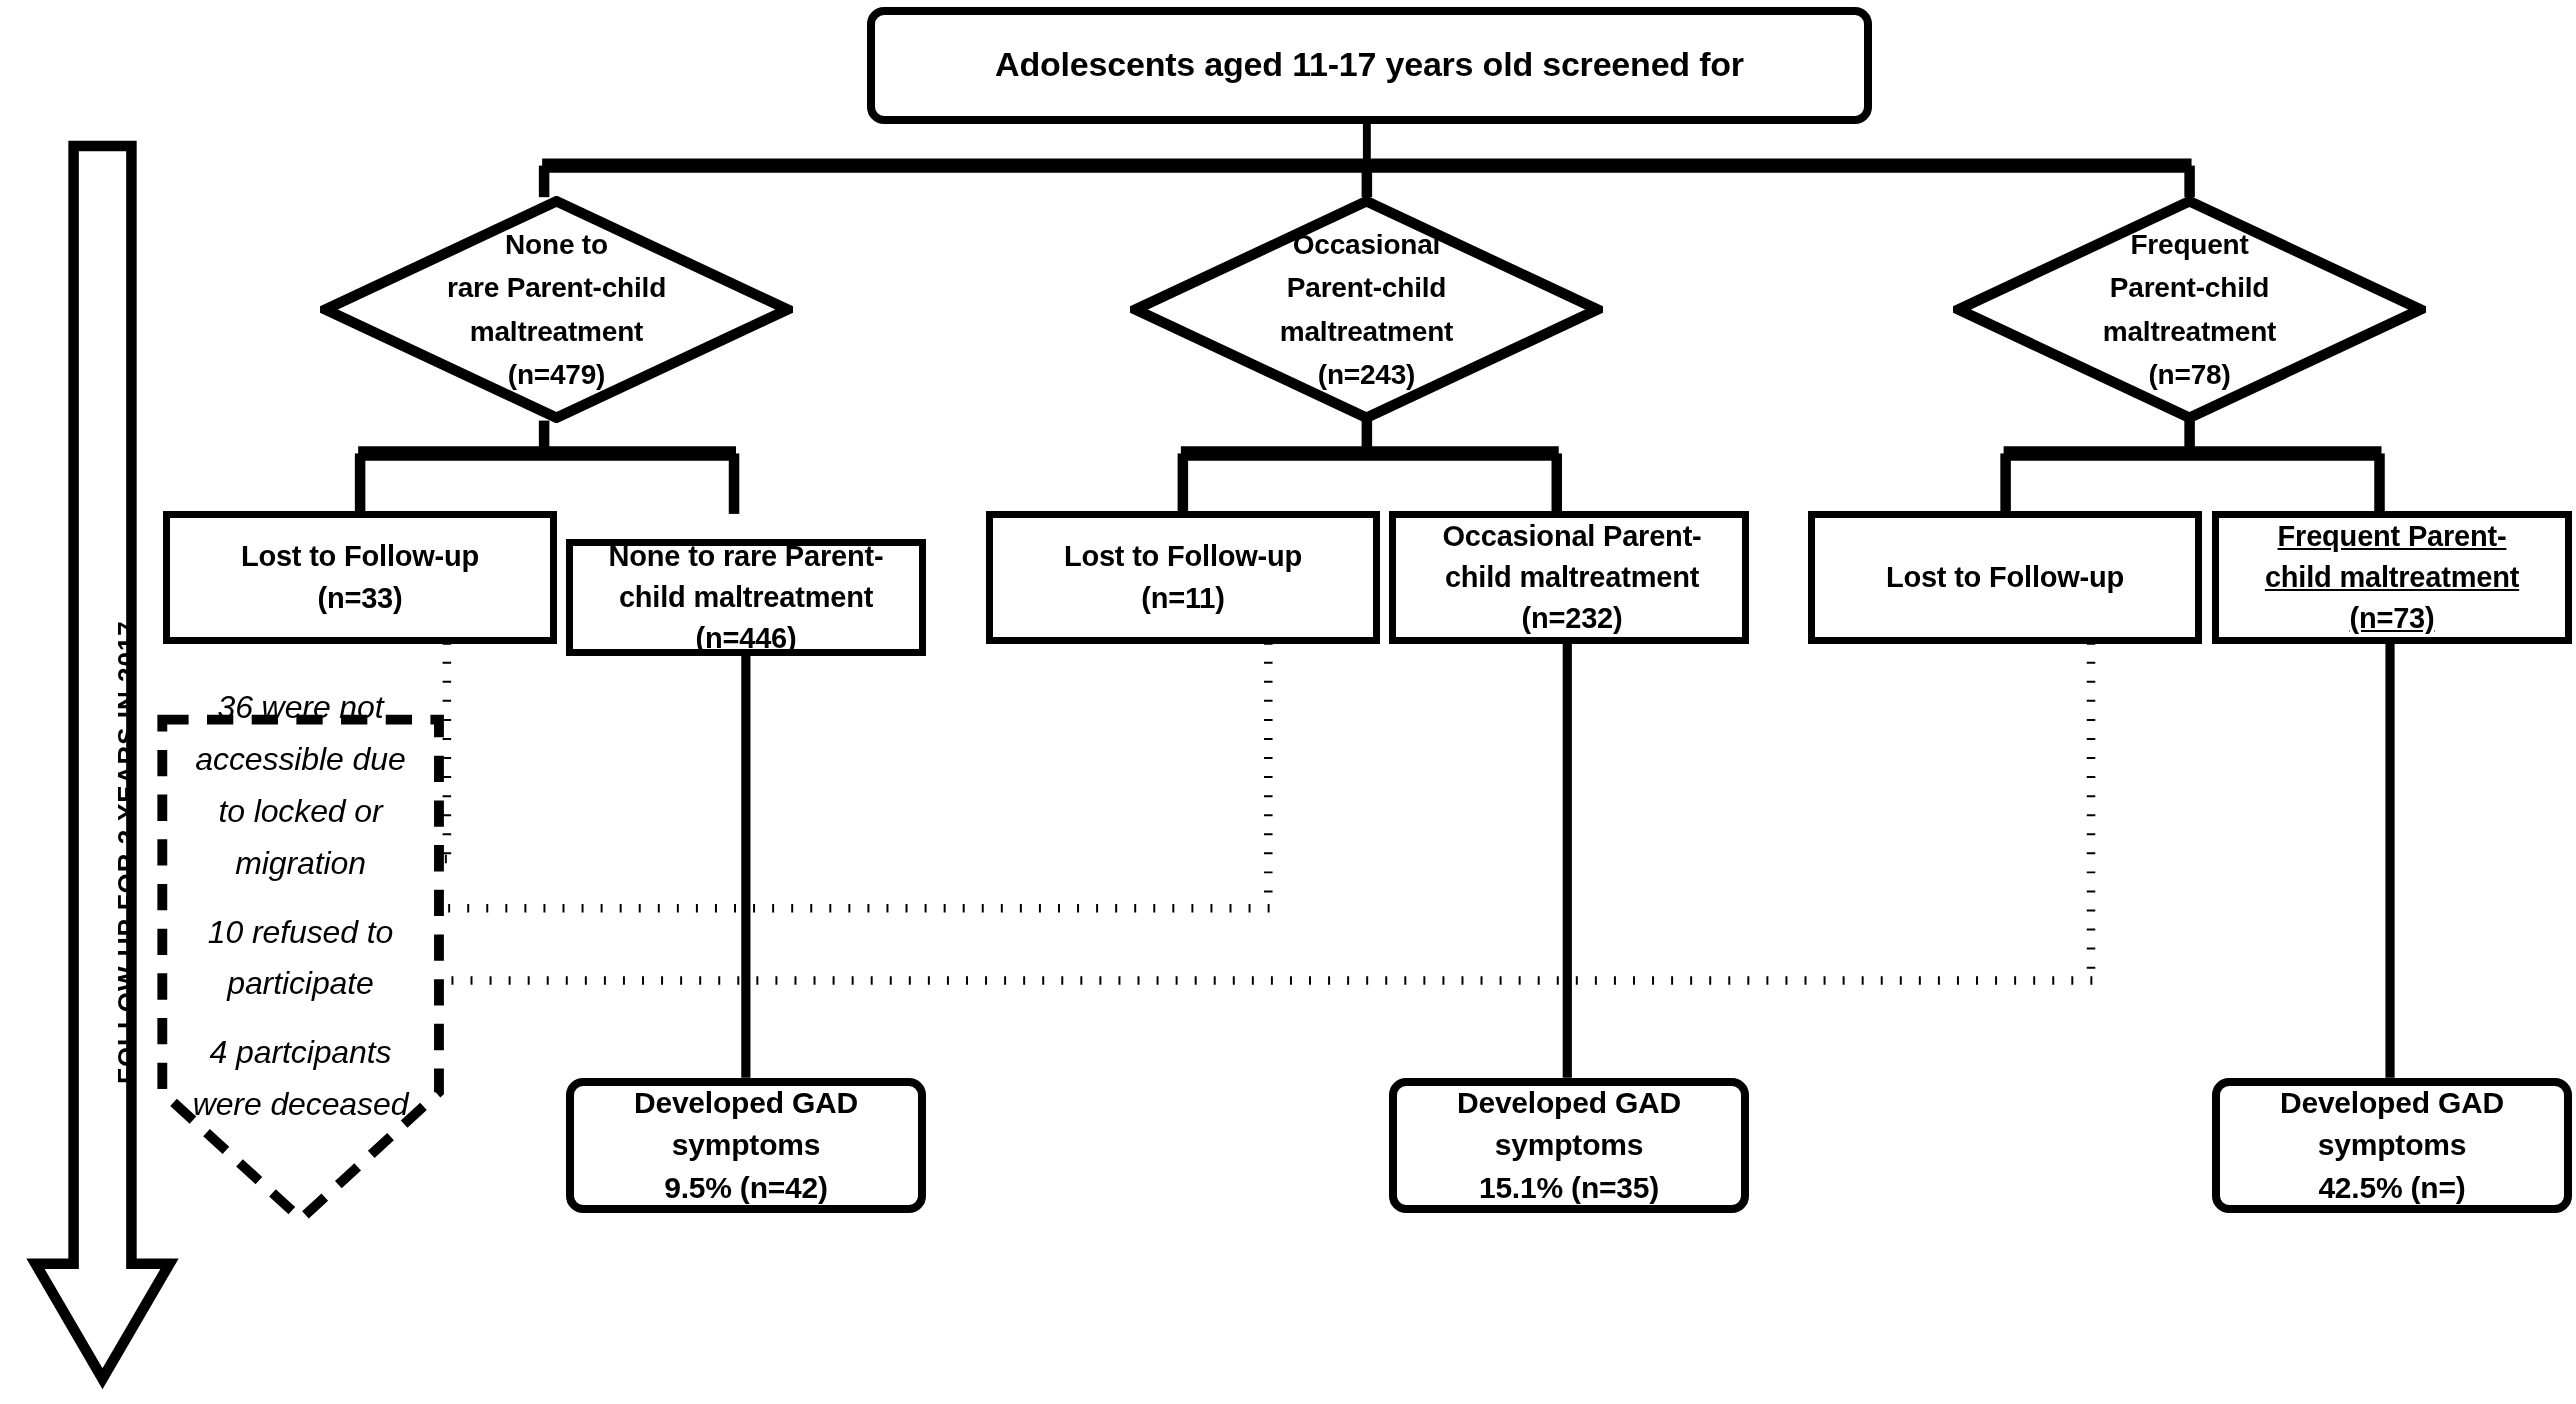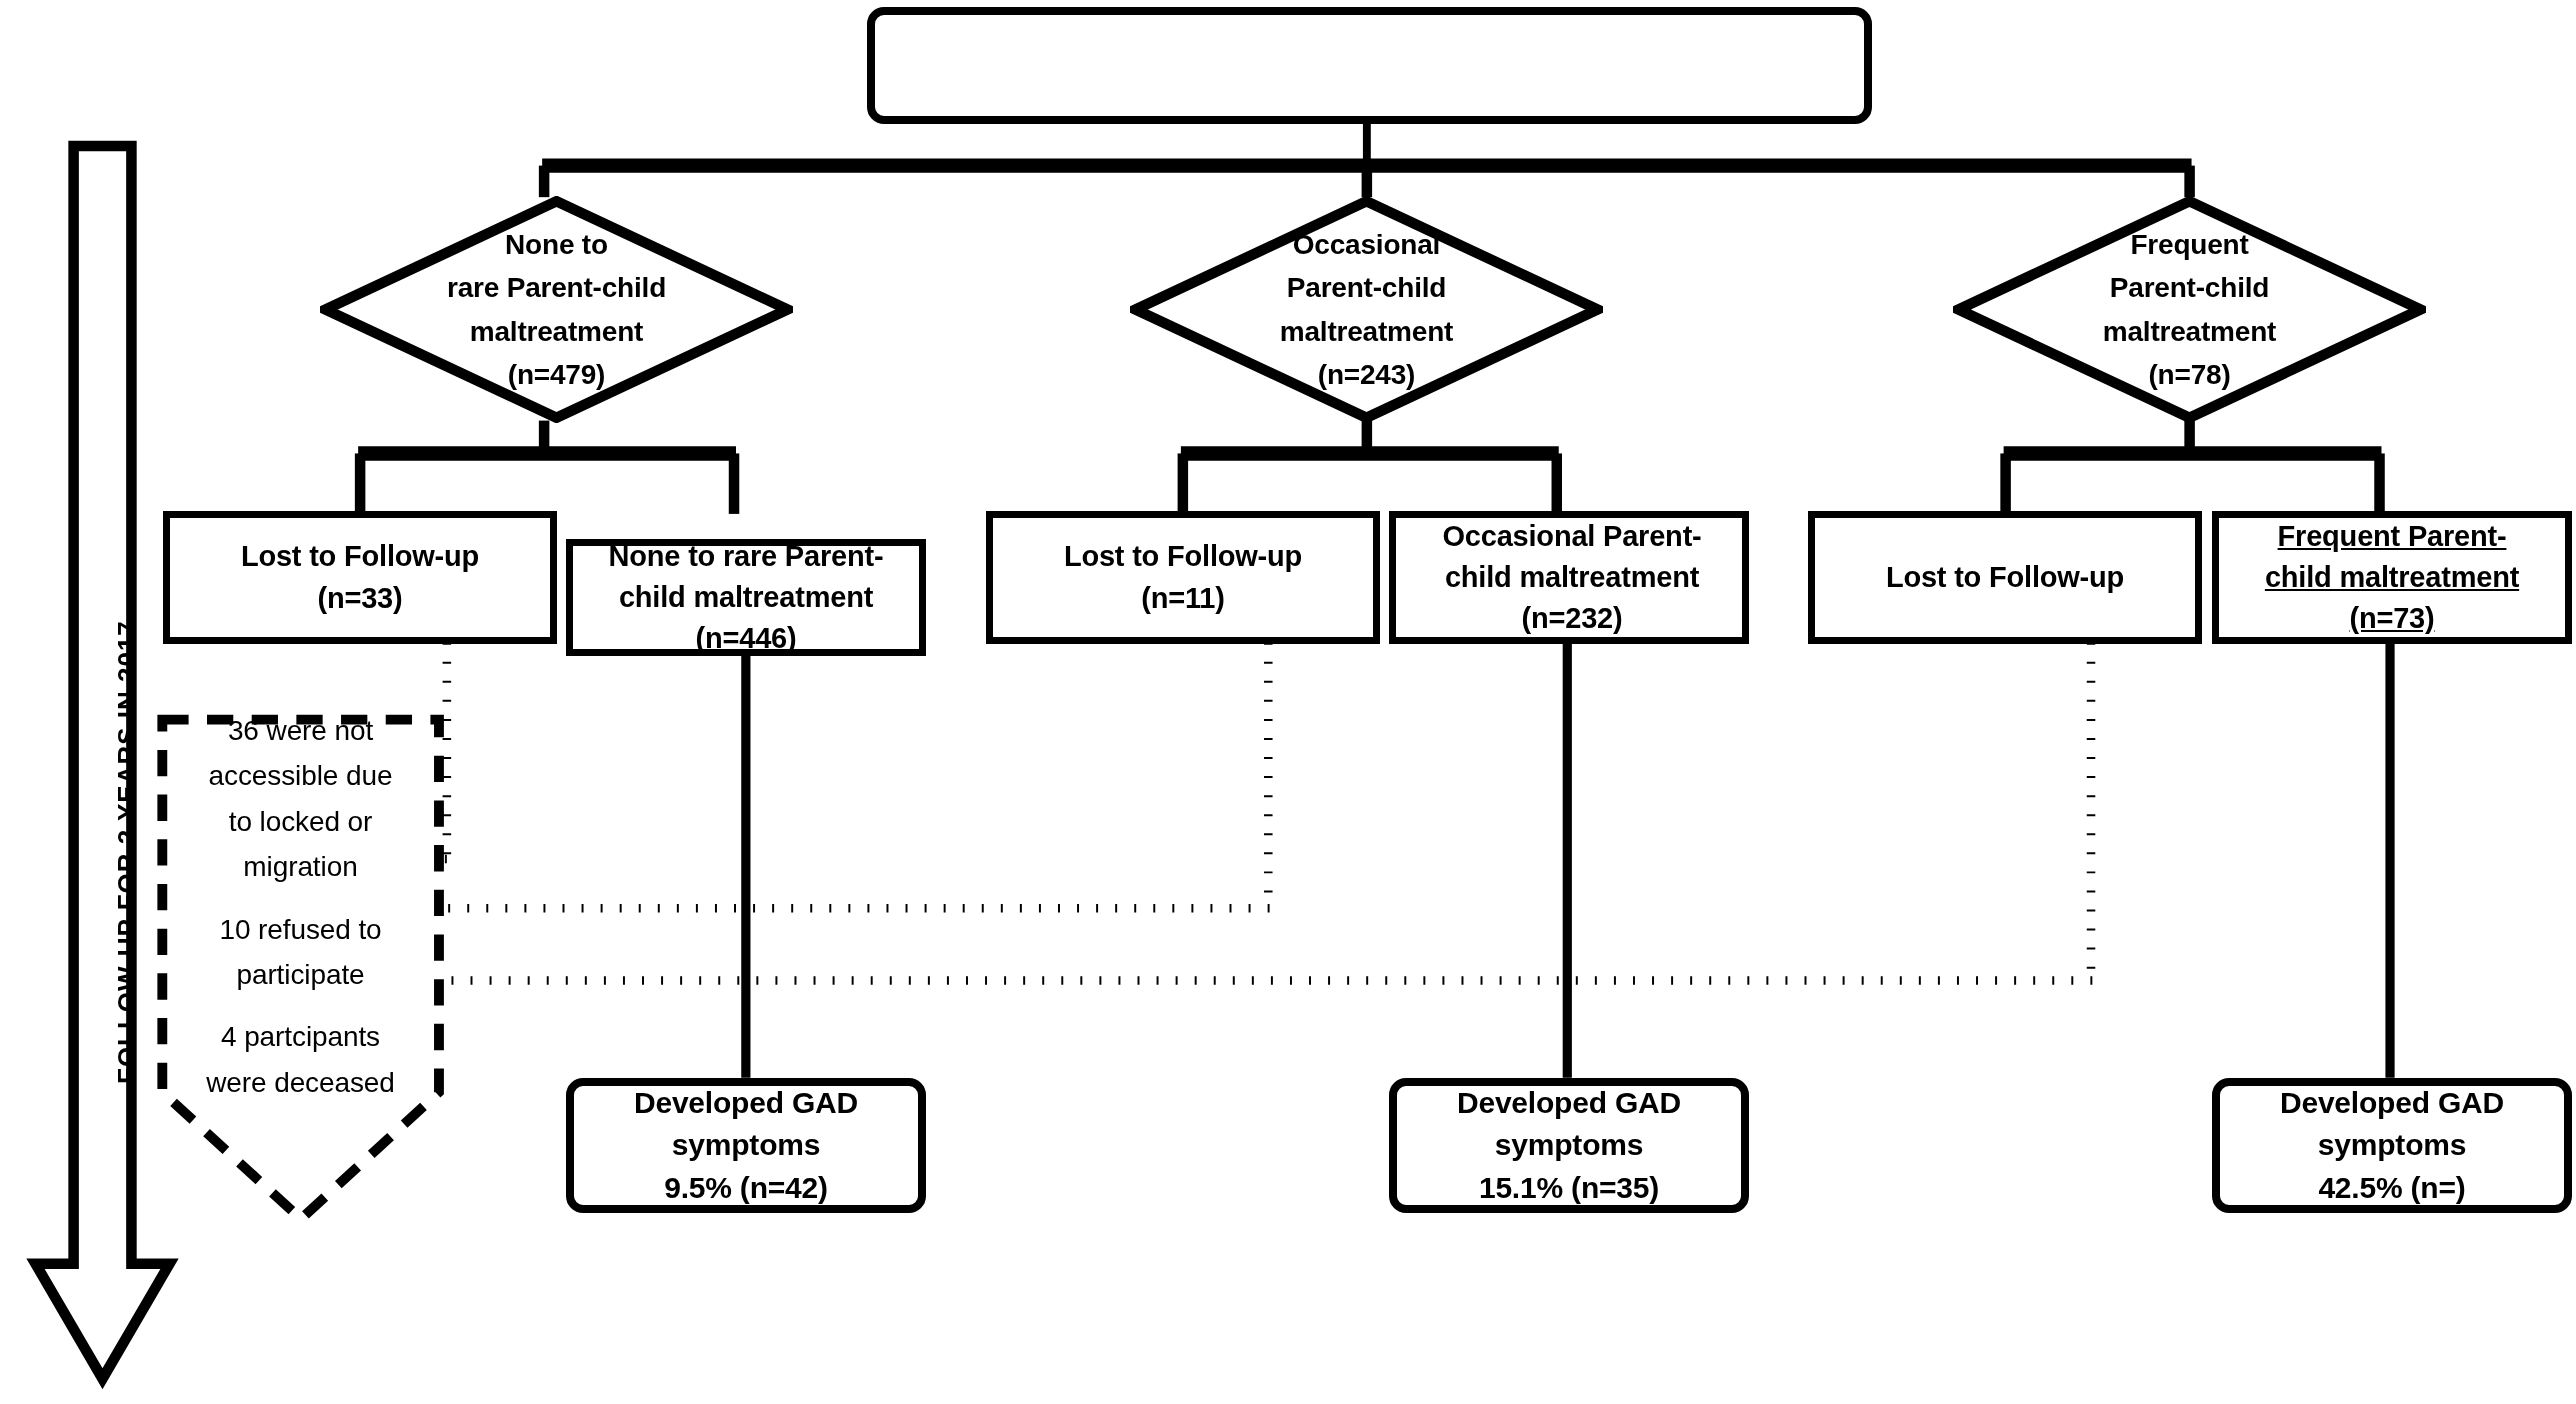--- a/index.html
+++ b/index.html
@@ -13,21 +13,21 @@
 
   
   .rect{border:7.2px solid #000;}
   .rounded{border:8.5px solid #000;border-radius:17px;}
 
   
   .t-top{font-size:34px;font-weight:bold;line-height:1.28;letter-spacing:-0.2px;}
   .t-mid{font-size:29px;font-weight:bold;line-height:1.42;letter-spacing:-0.2px;}
   .t-diam{font-size:28px;font-weight:bold;line-height:1.55;letter-spacing:-0.2px;}
   .t-gad{font-size:30px;font-weight:bold;line-height:1.42;letter-spacing:-0.2px;}
-  .t-excl{font-size:28px;font-weight:normal;line-height:1.62;letter-spacing:-0.1px;}
+  .t-excl{font-size:32px;font-weight:normal;line-height:1.62;letter-spacing:-0.1px;font-style:italic;}
 
   .diamond-wrap{position:absolute;z-index:5;}
   .diamond-wrap .dtext{position:absolute;left:0;top:0;width:100%;height:100%;
        display:flex;align-items:center;justify-content:center;text-align:center;color:#000;}
 
   .excl{position:absolute;z-index:5;display:flex;align-items:center;justify-content:center;
         text-align:center;color:#000;}
   .excl .etext{position:relative;z-index:2;width:100%;padding:0 17px;box-sizing:border-box;}
 
   .arrow-label{position:absolute;z-index:6;color:#000;font-size:26px;font-weight:bold;
@@ -78,20 +78,21 @@
       <line x1="3184" y1="1492" x2="640" y2="1492" stroke-width="13" stroke-dasharray="3 26"></line>
     </g>
 
     <path d="M 247 1095 L 668 1095 L 668 1662 L 458 1855 L 247 1662 Z" fill="#ffffff" stroke="#000000" stroke-width="15" stroke-dasharray="40 28" stroke-linejoin="miter"></path>
 
     <path d="M 112 222 L 200 222 L 200 1923 L 258 1923 L 156 2098 L 54 1923 L 112 1923 Z" fill="#ffffff" stroke="#000000" stroke-width="16" stroke-linejoin="miter"></path>
   </svg>
 
   <div class="node rounded" style="left:867px;top:6.6px;width:1005px;height:117px;">
     <div class="txt t-top">
+      <div>Adolescents aged 11-17 years old screened for</div>
     </div>
   </div>
 
   <div class="diamond-wrap" style="left:320px;top:196px;width:473px;height:227px;">
     <svg width="473" height="227" viewBox="0 0 720 346">
       <polygon points="360,8 712,173 360,338 8,173" fill="#ffffff" stroke="#000000" stroke-width="16"></polygon>
     </svg>
     <div class="dtext t-diam">
       <div>
         <div>None to</div>

